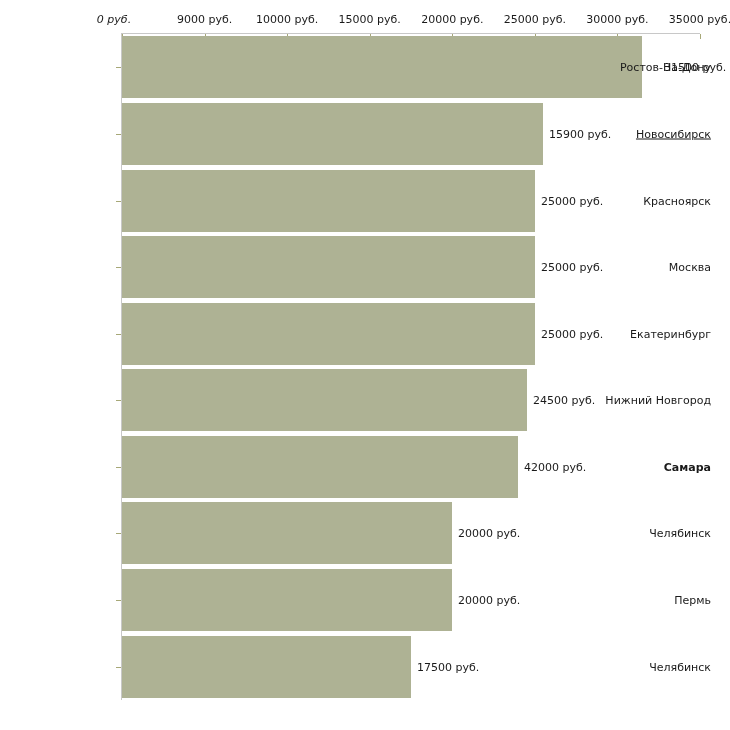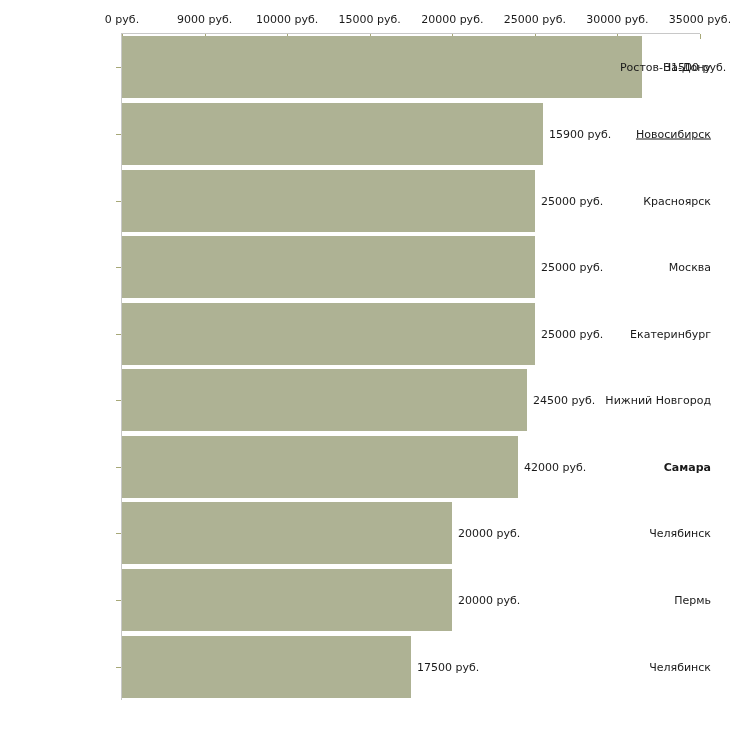--- a/index.html
+++ b/index.html
@@ -85,21 +85,21 @@
   }
 </style>
 </head>
 <body>
 
 <div id="chart-root">
   <div class="x-axis-line"></div>
   <div class="y-axis-line"></div>
   <div id="ticks-layer">
       <div class="x-tick" style="left: 122px;"></div>
-      <div class="x-tick-label" style="left: 122px;">0 руб.</div>
+      <div class="x-tick-label" style="left: 114px; font-style: italic;">0 руб.</div>
       <div class="x-tick" style="left: 204.571px;"></div>
       <div class="x-tick-label" style="left: 204.571px;">9000 руб.</div>
       <div class="x-tick" style="left: 287.143px;"></div>
       <div class="x-tick-label" style="left: 287.143px;">10000 руб.</div>
       <div class="x-tick" style="left: 369.714px;"></div>
       <div class="x-tick-label" style="left: 369.714px; text-align: right;">15000 руб.</div>
       <div class="x-tick" style="left: 452.286px;"></div>
       <div class="x-tick-label" style="left: 452.286px;">20000 руб.</div>
       <div class="x-tick" style="left: 534.857px;"></div>
       <div class="x-tick-label" style="left: 534.857px;">25000 руб.</div>

